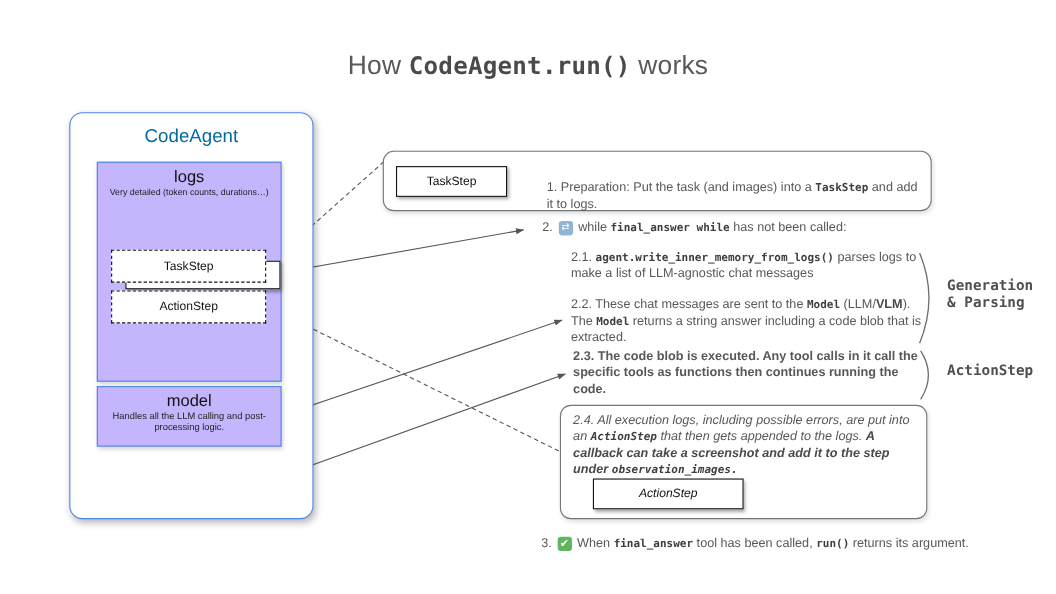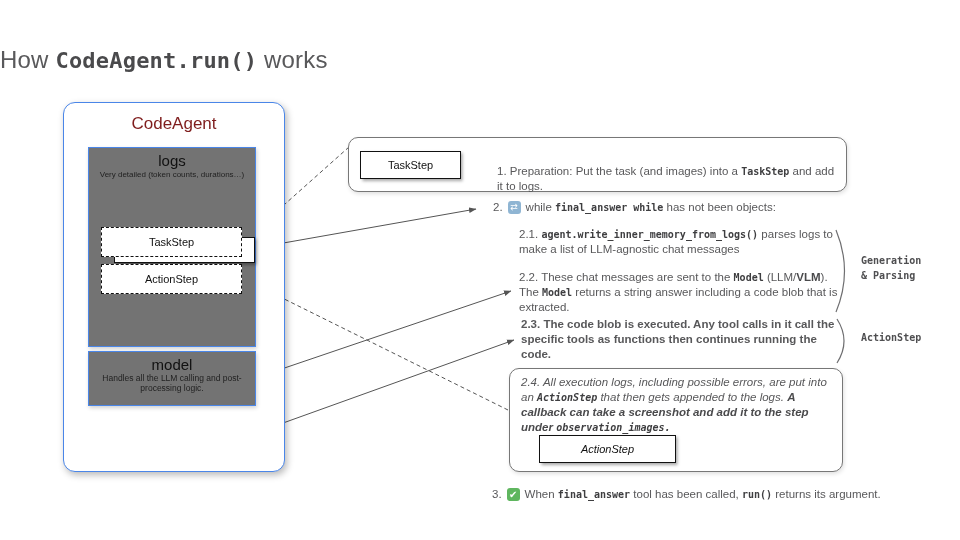--- a/index.html
+++ b/index.html
@@ -1,30 +1,30 @@
 <!DOCTYPE html>
 <html><head>
 <meta charset="utf-8">
 <style>
   html,body{margin:0;padding:0;background:#fff;}
   #canvas{position:relative;width:960px;height:540px;background:#ffffff;overflow:hidden;
           font-family:"Liberation Sans",sans-serif;color:#58585a;}
 
   
-  .title{position:absolute;top:46px;left:0;width:100%;
+  .title{position:absolute;top:46px;left:0;width:100%;text-align:center;
          font-size:24px;color:#59595b;letter-spacing:.2px;}
   .title .tcode{font-family:"DejaVu Sans Mono","Liberation Mono",monospace;
                 font-weight:700;font-size:22px;color:#4a4a4c;}
 
   
   .panel{position:absolute;left:63px;top:102px;width:220px;height:368px;background:#fff;
          border:1.6px solid #4a86e8;border-radius:12px;
          box-shadow:2px 3px 7px rgba(0,0,0,.28);}
-  .panel-title{margin-top:11px;text-align:center;font-size:17px;color:#7f1d1d;}
-  .bluebox{position:absolute;background:#737373;border:1.5px solid #4a86e8;
+  .panel-title{margin-top:11px;text-align:center;font-size:17px;color:#0369a1;}
+  .bluebox{position:absolute;background:#c4b5fd;border:1.5px solid #4a86e8;
            box-shadow:1px 2px 4px rgba(0,0,0,.18);}
   .logs-box{left:24px;top:44px;width:166px;height:198px;}
   .model-box{left:24px;top:248px;width:166px;height:53px;}
   .tools-box{left:24px;top:308px;width:166px;height:50px;}
   .bluebox .bb-title{margin-top:4px;text-align:center;font-size:15px;color:#111;line-height:17px;}
   .bluebox .bb-sub{margin:1px auto 0;text-align:center;font-size:8px;color:#222;
                    width:150px;line-height:9.5px;}
   .chip{position:absolute;display:flex;align-items:center;justify-content:center;
         background:#fff;font-size:11px;color:#111;}
   .chip.solid{border:1.8px solid #111;box-shadow:1.5px 2px 3px rgba(0,0,0,.35);}
@@ -57,21 +57,21 @@
   .icon-loop{background:#8fb5d3;}
   .icon-check{background:#5fb65f;font-size:10px;}
 
   .block{position:absolute;}
   .block21{left:519px;top:227px;width:322px;}
   .block21 p{margin:0 0 13px 0;}
   .block23{left:521px;top:317px;width:326px;}
   .block23 p{margin:0;font-weight:bold;}
 
   .side-label{position:absolute;font-family:"DejaVu Sans Mono","Liberation Mono",monospace;
-              font-weight:700;font-size:10px;color:#4f4f51;line-height:15px;}
+              font-weight:700;font-size:13px;color:#4f4f51;line-height:15px;}
   .lbl-gen{left:861px;top:253px;}
   .lbl-exec{left:861px;top:330px;}
 
   
   #arrows{position:absolute;left:0;top:0;width:960px;height:540px;pointer-events:none;}
 </style>
 </head>
 <body>
 
 <div id="canvas">
@@ -130,21 +130,21 @@
   <div class="graybox box1">
     <div class="chip solid chip1">
       <span>TaskStep</span>
     </div>
     <div class="txt body-text"><span>1.  Preparation: Put the task (and images) into a </span><span class="code">TaskStep</span><span> and add it to logs.</span></div>
   </div>
 
   <div class="steprow step2 body-text">
     <span>2.</span>
     <span class="icon-sq icon-loop">⇄</span>
-    <span><span>while </span><span class="code">final_answer while</span><span> has not been objects:</span></span>
+    <span><span>while </span><span class="code">final_answer while</span><span> has not been called:</span></span>
   </div>
 
   <div class="block block21 body-text">
     <p><span>2.1. </span><span class="code">agent.write_inner_memory_from_logs()</span><span> parses logs to make a list of LLM-agnostic chat messages</span></p>
     <p><span>2.2. These chat messages are sent to the </span><span class="code">Model</span><span> (LLM/</span><span class="bold">VLM</span><span>). The </span><span class="code">Model</span><span> returns a string answer including a code blob that is extracted.</span></p>
   </div>
 
   <div class="block block23 body-text">
     <p><span>2.3. The code blob is executed. Any tool calls in it call the specific tools as functions then continues running the code.</span></p>
   </div>

